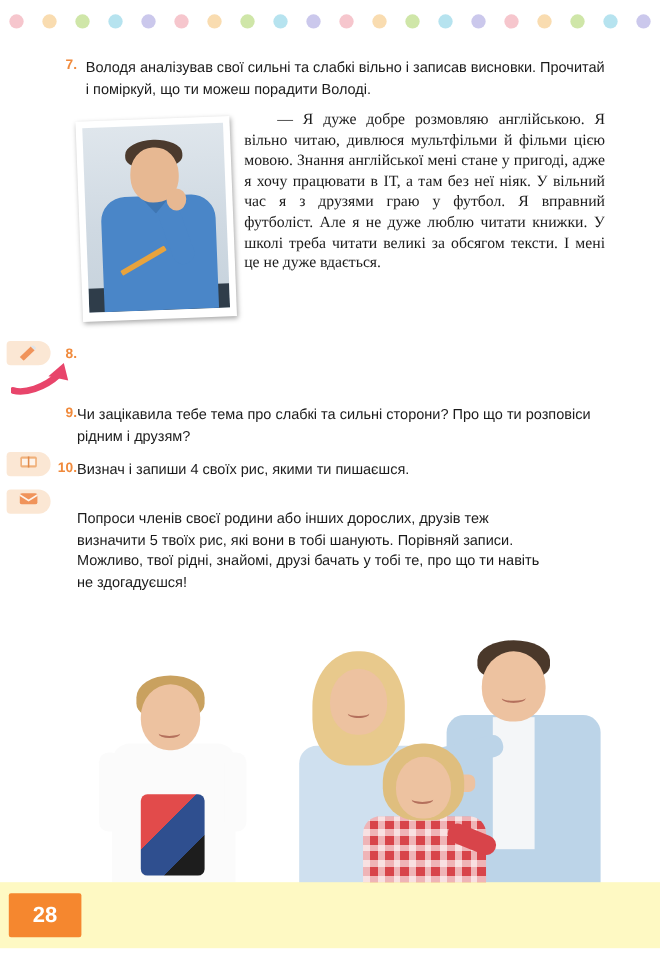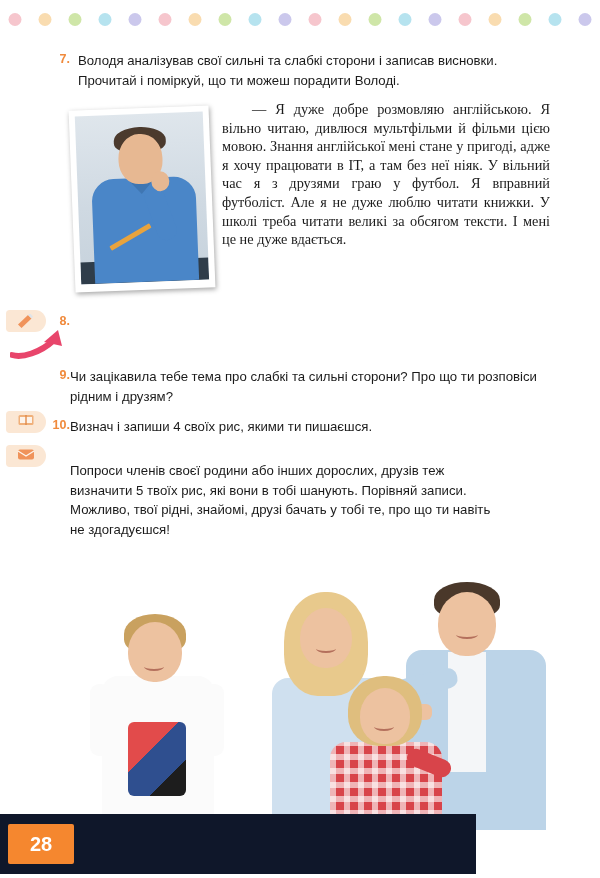--- a/index.html
+++ b/index.html
@@ -242,23 +242,23 @@
     background:
       repeating-linear-gradient(0deg, rgba(255,255,255,.6) 0 6px, rgba(0,0,0,0) 6px 14px),
       repeating-linear-gradient(90deg, rgba(255,255,255,.6) 0 6px, rgba(0,0,0,0) 6px 14px),
       #d8444a;
   }
   #p-girl .arm-r { left: 96px; top: 78px; width: 46px; height: 18px; background: #d8444a; transform: rotate(22deg); }
 
   
   .footer-bar {
     position: absolute;
-    left: 0; bottom: 4px;
-    width: 476px; height: 60px;
-    background: #0f172a;
+    left: 0; bottom: 16px;
+    width: 600px; height: 60px;
+    background: #fef9c3;
   }
   .page-num {
     position: absolute;
     left: 8px; bottom: 10px;
     width: 66px; height: 40px;
     background: #f5872f;
     color: #ffffff;
     font-size: 20px; font-weight: bold;
     display: flex; align-items: center; justify-content: center;
     border-radius: 2px;
@@ -335,21 +335,21 @@
       <div class="band-dot" style="background:#b6e3ef"></div>
     </div>
   <div class="band-cell">
       <div class="band-dot" style="background:#cbc8ec"></div>
     </div>
 </div>
 
 <div class="page">
 
   <div class="num" style="left:44px; top:12px;">7.</div>
-  <div id="task7-text" class="sans-block">Володя аналізував свої сильні та слабкі сторони і записав висновки. Прочитай і поміркуй, що ти можеш порадити Володі.</div>
+  <div id="task7-text" class="sans-block">Володя аналізував свої сильні та слабкі вільно і записав висновки. Прочитай і поміркуй, що ти можеш порадити Володі.</div>
 
   <div id="photo-boy">
     <div class="inner">
       <div class="boy-table"></div>
       <div class="boy-shirt"></div>
       <div class="boy-collar"></div>
       <div class="boy-arm"></div>
       <div class="boy-hair"></div>
       <div class="boy-head"></div>
       <div class="boy-hand"></div>

